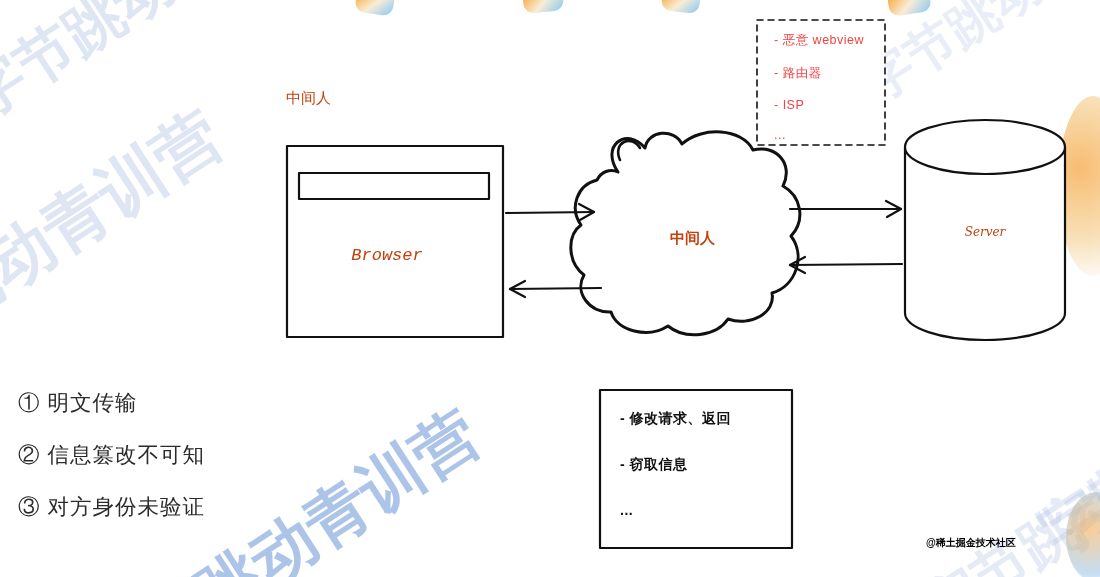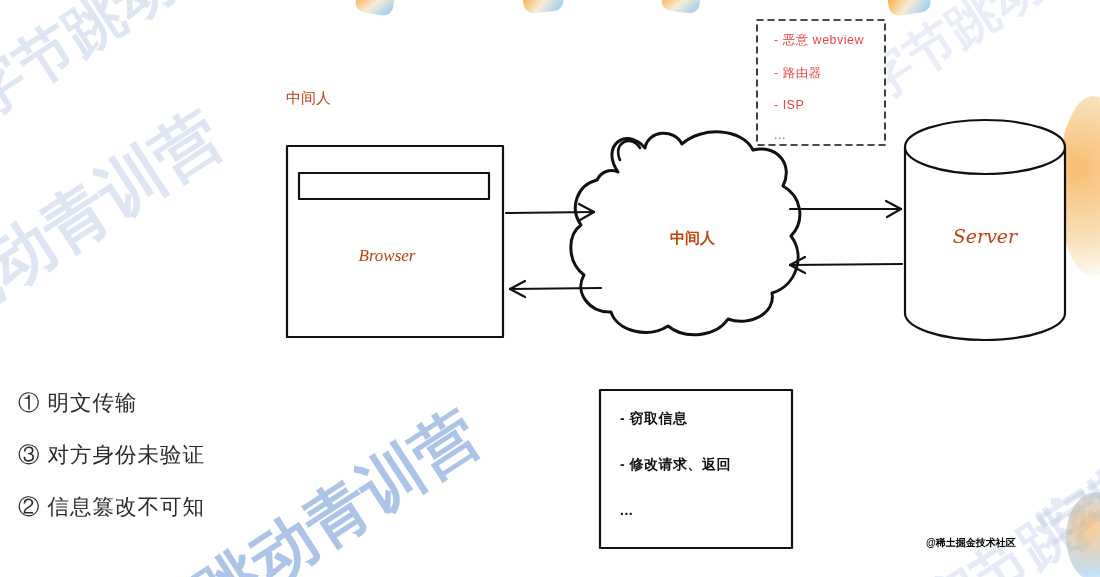--- a/index.html
+++ b/index.html
@@ -38,24 +38,24 @@
     left:1066px;top:492px;width:60px;height:90px;border-radius:50%;
     background:radial-gradient(circle at 40% 40%,#f6ac4e 0%,#9cc8ea 70%,rgba(156,200,234,0) 100%);
     opacity:.6;
   }
   
   #diagram-svg{position:absolute;left:0;top:0;z-index:1;}
   
   .lbl{position:absolute;z-index:2;color:#c2410c;}
   .lbl-mitm-top{left:286px;top:89px;font-size:15px;}
   .lbl-browser{left:287px;top:246px;width:200px;text-align:center;
-    font-size:17px;font-style:italic;font-family:Liberation Serif, serif;}
+    font-size:17px;font-style:italic;font-family:Liberation Mono, monospace;}
   .lbl-cloud{left:585px;top:229px;width:215px;text-align:center;font-size:15px;font-weight:600;}
   .lbl-server{left:905px;top:225px;width:160px;text-align:center;
-    font-size:19px;font-style:italic;font-family:"DejaVu Serif", serif;}
+    font-size:12px;font-style:italic;font-family:"DejaVu Serif", serif;}
   .vector-list{position:absolute;z-index:2;left:774px;top:32px;width:108px;
     font-size:12.5px;color:#ef4444;}
   .vector-list .li{margin-bottom:16px;letter-spacing:.5px;}
   .action-list{position:absolute;z-index:2;left:620px;top:410px;width:165px;
     font-size:14px;font-weight:600;color:#111;}
   .action-list .li{margin-bottom:28px;letter-spacing:.5px;}
   .risk-list{position:absolute;z-index:2;left:18px;top:388px;font-size:21.5px;
     color:#2b2b2b;}
   .risk-list .li{margin-bottom:23px;letter-spacing:1px;}
   .credit{position:absolute;z-index:3;left:926px;top:536px;font-size:10px;
@@ -137,25 +137,25 @@
   <div class="lbl lbl-server">Server</div>
 
   <div class="vector-list">
     <div class="li">- 恶意 webview</div>
     <div class="li">- 路由器</div>
     <div class="li">- ISP</div>
     <div class="li">...</div>
   </div>
 
   <div class="action-list">
+    <div class="li">- 修改请求、返回</div>
     <div class="li">- 窃取信息</div>
-    <div class="li">- 修改请求、返回</div>
     <div class="li">...</div>
   </div>
 
   <div class="risk-list">
     <div class="li">① 明文传输</div>
+    <div class="li">② 信息篡改不可知</div>
     <div class="li">③ 对方身份未验证</div>
-    <div class="li">② 信息篡改不可知</div>
   </div>
 
   <div class="credit">@稀土掘金技术社区</div>
 </div>
 
 </body></html>

